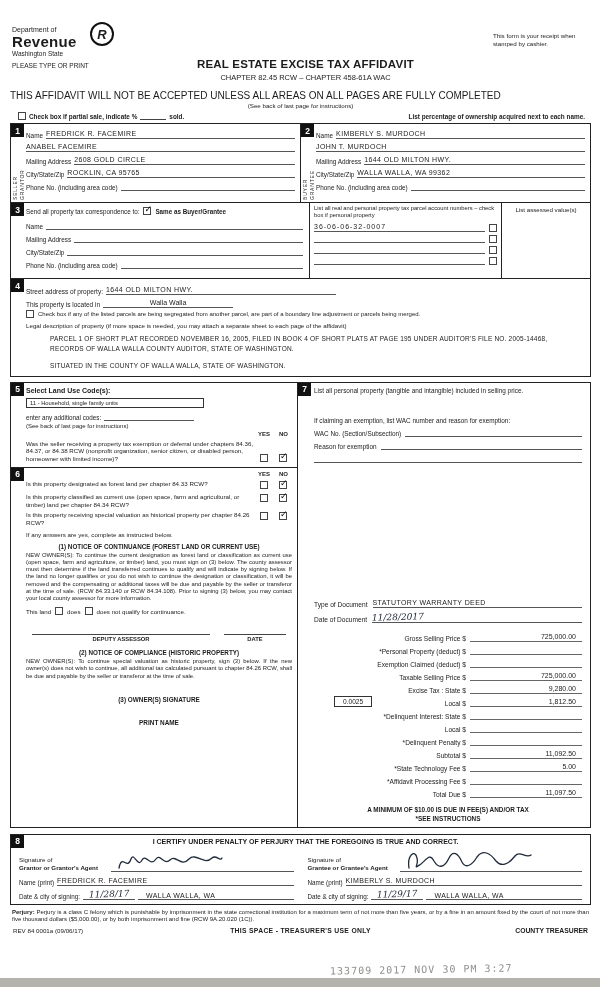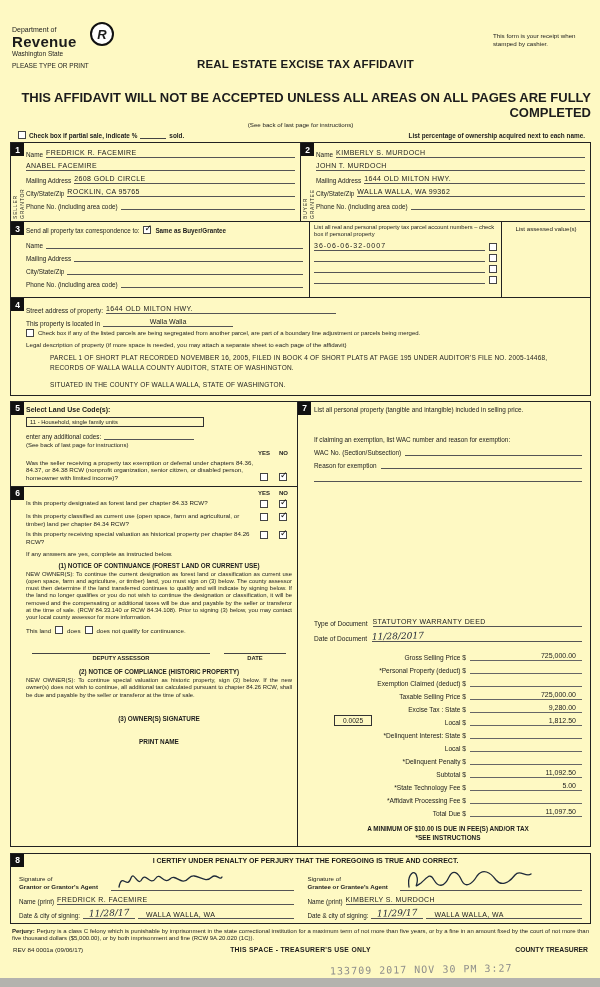--- a/index.html
+++ b/index.html
@@ -1,36 +1,36 @@
 <!DOCTYPE html>
 <html><head>
 <meta charset="utf-8">
 <style>
   *{box-sizing:border-box;margin:0;padding:0;}
   html,body{width:600px;height:987px;}
   body{background:#d8d7d2;font-family:"Liberation Sans",sans-serif;}
-  .page{position:relative;width:600px;height:987px;background:#fef9c3;color:#1c1c1c;
+  .page{position:relative;width:600px;height:987px;background:#ffffff;color:#1c1c1c;
         padding:26px 9px 0 10px;overflow:hidden;}
   .scan-bottom{position:absolute;left:0;right:0;bottom:0;height:9px;background:#b4b3ae;}
 
   
   .hdr{position:relative;height:64px;}
   .logo{position:absolute;left:2px;top:0;width:120px;}
   .logo-dept{font-size:7px;}
   .logo-name{font-size:15px;font-weight:bold;letter-spacing:0.3px;}
   .logo-state{font-size:6.5px;}
   .logo-mark{position:absolute;left:78px;top:-4px;width:24px;height:24px;border:2.5px solid #111;
              border-radius:50%;display:flex;align-items:center;justify-content:center;
              font-weight:bold;font-style:italic;font-size:13px;background:#fff;}
   .title-block{position:absolute;left:120px;right:110px;top:8px;text-align:center;margin-top:24px;}
   .f-title{font-size:11.5px;font-weight:bold;letter-spacing:0.2px;}
   .f-sub{font-size:7.5px;margin-top:3px;}
   .receipt{position:absolute;right:2px;top:6px;width:96px;font-size:6.2px;line-height:1.3;}
   .please{position:absolute;left:2px;top:36px;font-size:6.5px;}
-  .warn{text-align:right;font-weight:bold;font-size:13px;}
+  .warn{text-align:left;font-weight:normal;font-size:10px;}
   .seeback{text-align:center;font-size:6.2px;margin-top:1px;}
   .partial{display:flex;align-items:flex-end;font-size:6.4px;margin:3px 2px 3px 8px;}
   .partial .blank{display:inline-block;width:26px;border-bottom:1px solid #444;margin:0 3px;}
   .own-note{margin-left:auto;font-weight:bold;margin-right:4px;}
 
   
   .badge{position:absolute;left:0;top:0;width:13px;height:13px;background:#111;color:#fff;
          font-size:8.5px;font-weight:bold;display:flex;align-items:center;justify-content:center;}
   .cb{display:inline-block;width:8px;height:8px;border:1px solid #444;background:#fff;
       position:relative;vertical-align:-1px;flex:none;}
@@ -152,20 +152,21 @@
     <div class="logo">
       <div class="logo-dept">Department of</div>
       <div class="logo-name">Revenue</div>
       <div class="logo-state">Washington State</div>
       <div class="logo-mark">
           <span>R</span>
         </div>
     </div>
     <div class="title-block">
       <div class="f-title">REAL ESTATE EXCISE TAX AFFIDAVIT</div>
+      <div class="f-sub">CHAPTER 82.45 RCW – CHAPTER 458-61A WAC</div>
     </div>
     <div class="receipt">This form is your receipt when stamped by cashier.</div>
     <div class="please">PLEASE TYPE OR PRINT</div>
   </div>
   <div class="warn">THIS AFFIDAVIT WILL NOT BE ACCEPTED UNLESS ALL AREAS ON ALL PAGES ARE FULLY COMPLETED</div>
   <div class="seeback">(See back of last page for instructions)</div>
 
   <div class="partial">
     <span class="cb"></span>
     <span style="margin-left:3px;" class="b">Check box if partial sale, indicate %</span>

